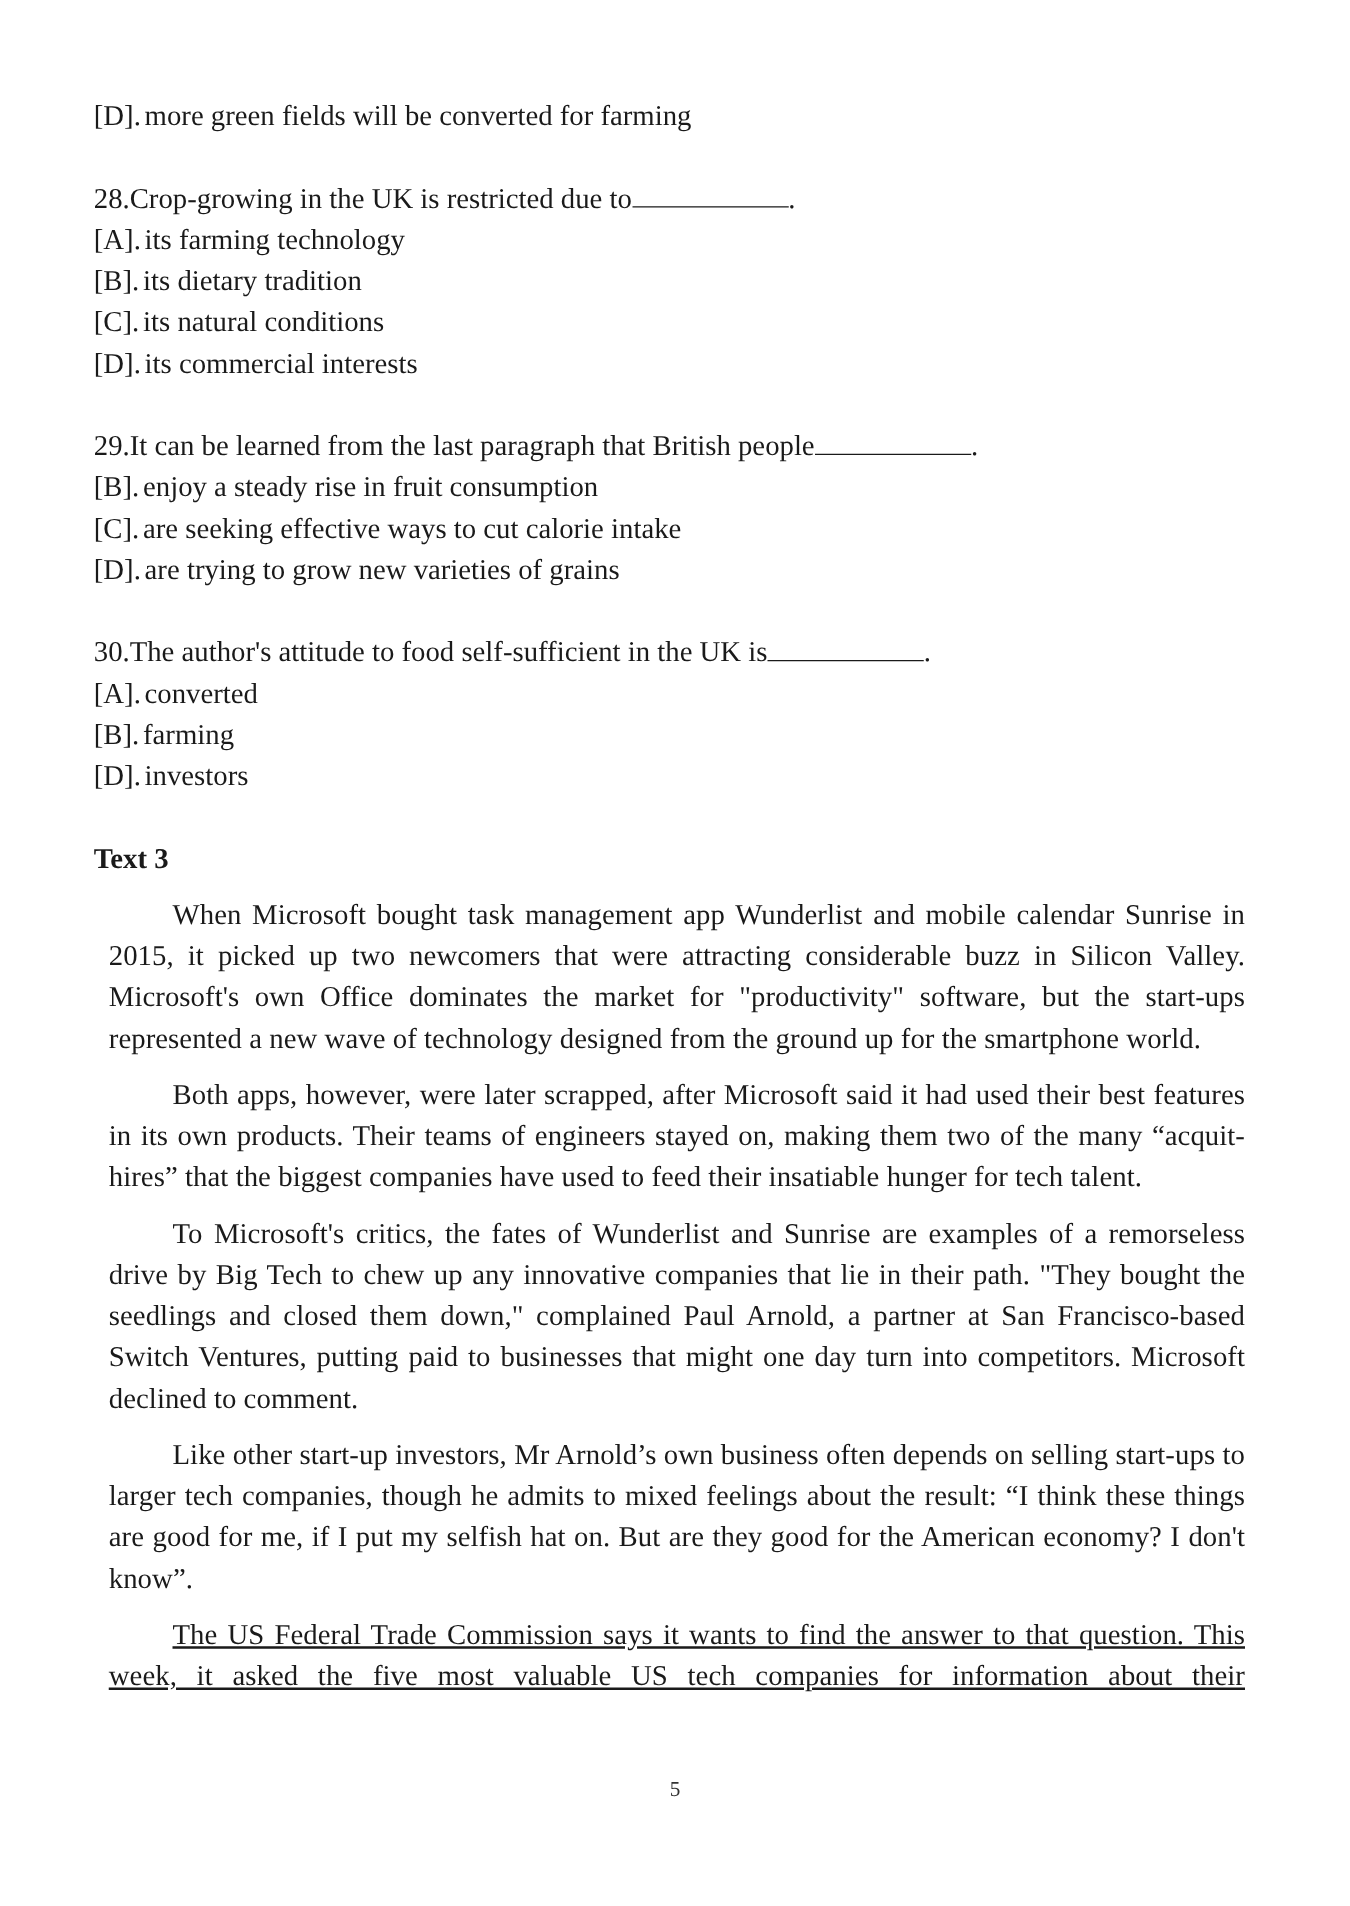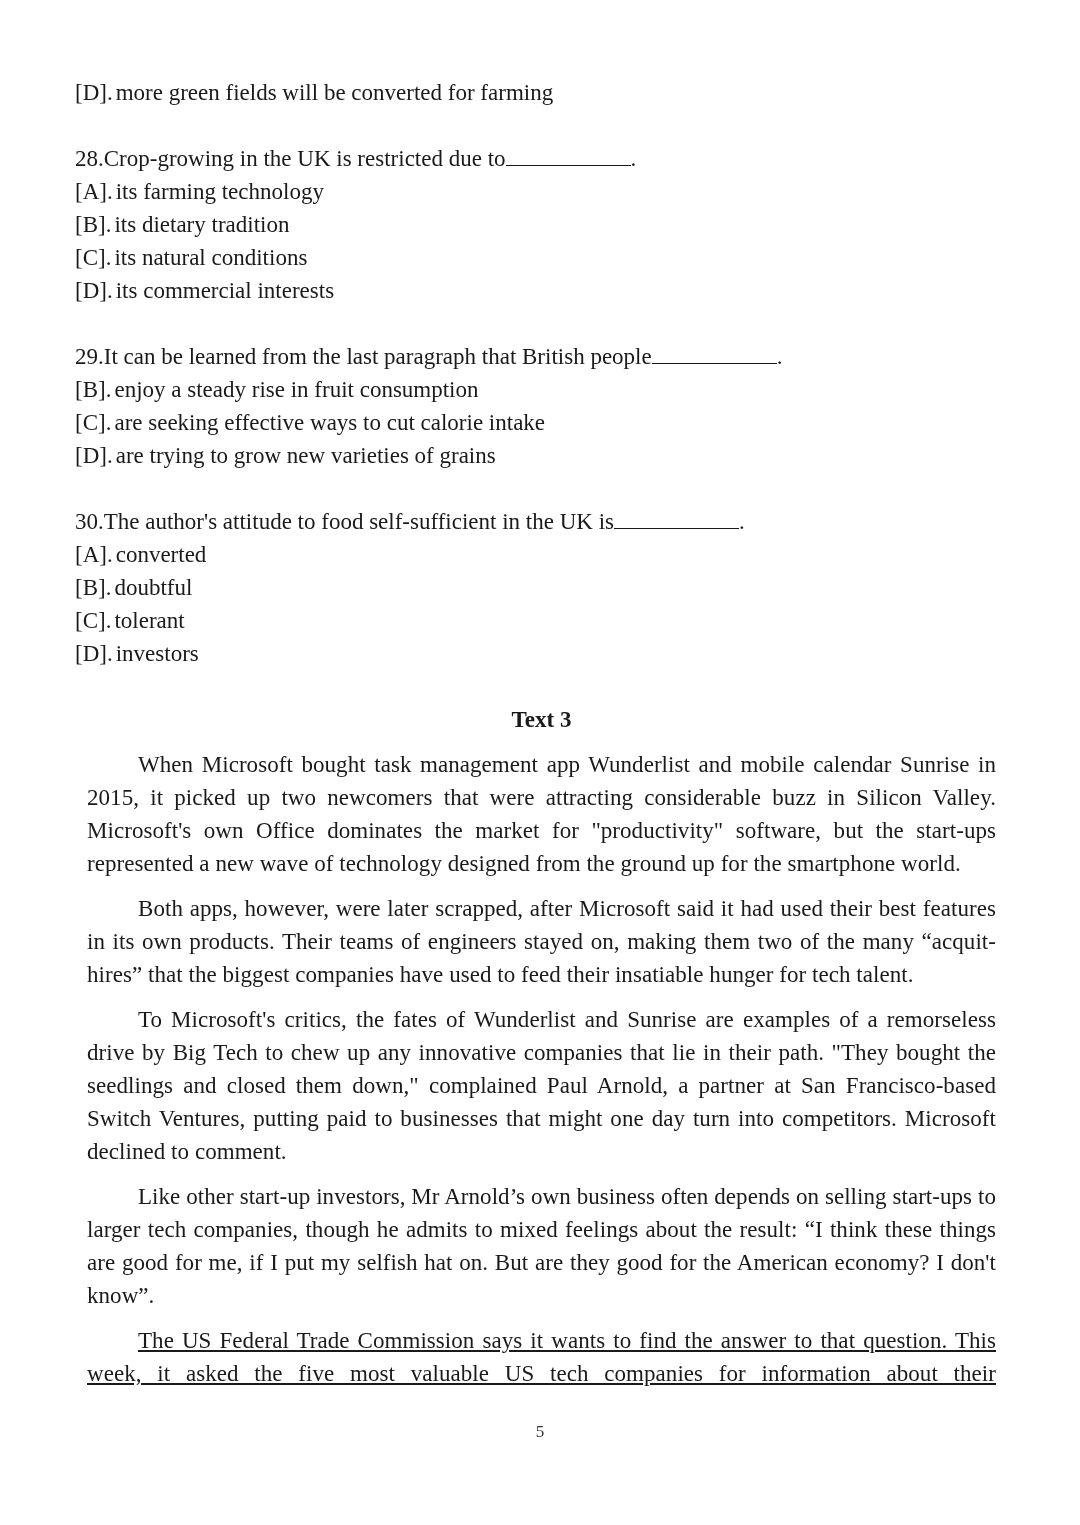--- a/index.html
+++ b/index.html
@@ -36,21 +36,20 @@
       margin-right: 3px;
     }
     .blank {
       display: inline-block;
       width: 125px;
       border-bottom: 1px solid #1a1a1a;
       height: 22px;
       vertical-align: baseline;
     }
     .section-title {
-      text-align: center;
       font-weight: bold;
       height: 33px;
       line-height: 33px;
     }
     .para {
       text-align: justify;
       text-align-last: left;
       line-height: 33px;
       text-indent: 51px;
       margin: 12px;
@@ -98,22 +97,21 @@
     <div class="line"><span class="opt-label">[D].</span><span>are trying to grow new varieties of grains</span></div>
   </div>
 
   <div class="gap"></div>
 
   <div>
     <div class="line">
       <span>30.</span><span>The author's attitude to food self-sufficient in the UK is</span><span class="blank"></span><span>.</span>
     </div>
     <div class="line"><span class="opt-label">[A].</span><span>converted</span></div>
-    <div class="line"><span class="opt-label">[B].</span><span>doubtful</span></div>
-    <div class="line"><span class="opt-label">[C].</span><span>tolerant</span></div>
+    <div class="line"><span class="opt-label">[B].</span><span>farming</span></div>
     <div class="line"><span class="opt-label">[D].</span><span>investors</span></div>
   </div>
 
   <div class="gap"></div>
 
   <div>
     <div class="section-title">Text 3</div>
     <p class="para">When Microsoft bought task management app Wunderlist and mobile calendar Sunrise in 2015, it picked up two newcomers that were attracting considerable buzz in Silicon Valley. Microsoft's own Office dominates the market for "productivity" software, but the start-ups represented a new wave of technology designed from the ground up for the smartphone world.</p>
     <p class="para">Both apps, however, were later scrapped, after Microsoft said it had used their best features in its own products. Their teams of engineers stayed on, making them two of the many “acquit-hires” that the biggest companies have used to feed their insatiable hunger for tech talent.</p>
     <p class="para">To Microsoft's critics, the fates of Wunderlist and Sunrise are examples of a remorseless drive by Big Tech to chew up any innovative companies that lie in their path. "They bought the seedlings and closed them down," complained Paul Arnold, a partner at San Francisco-based Switch Ventures, putting paid to businesses that might one day turn into competitors. Microsoft declined to comment.</p>

